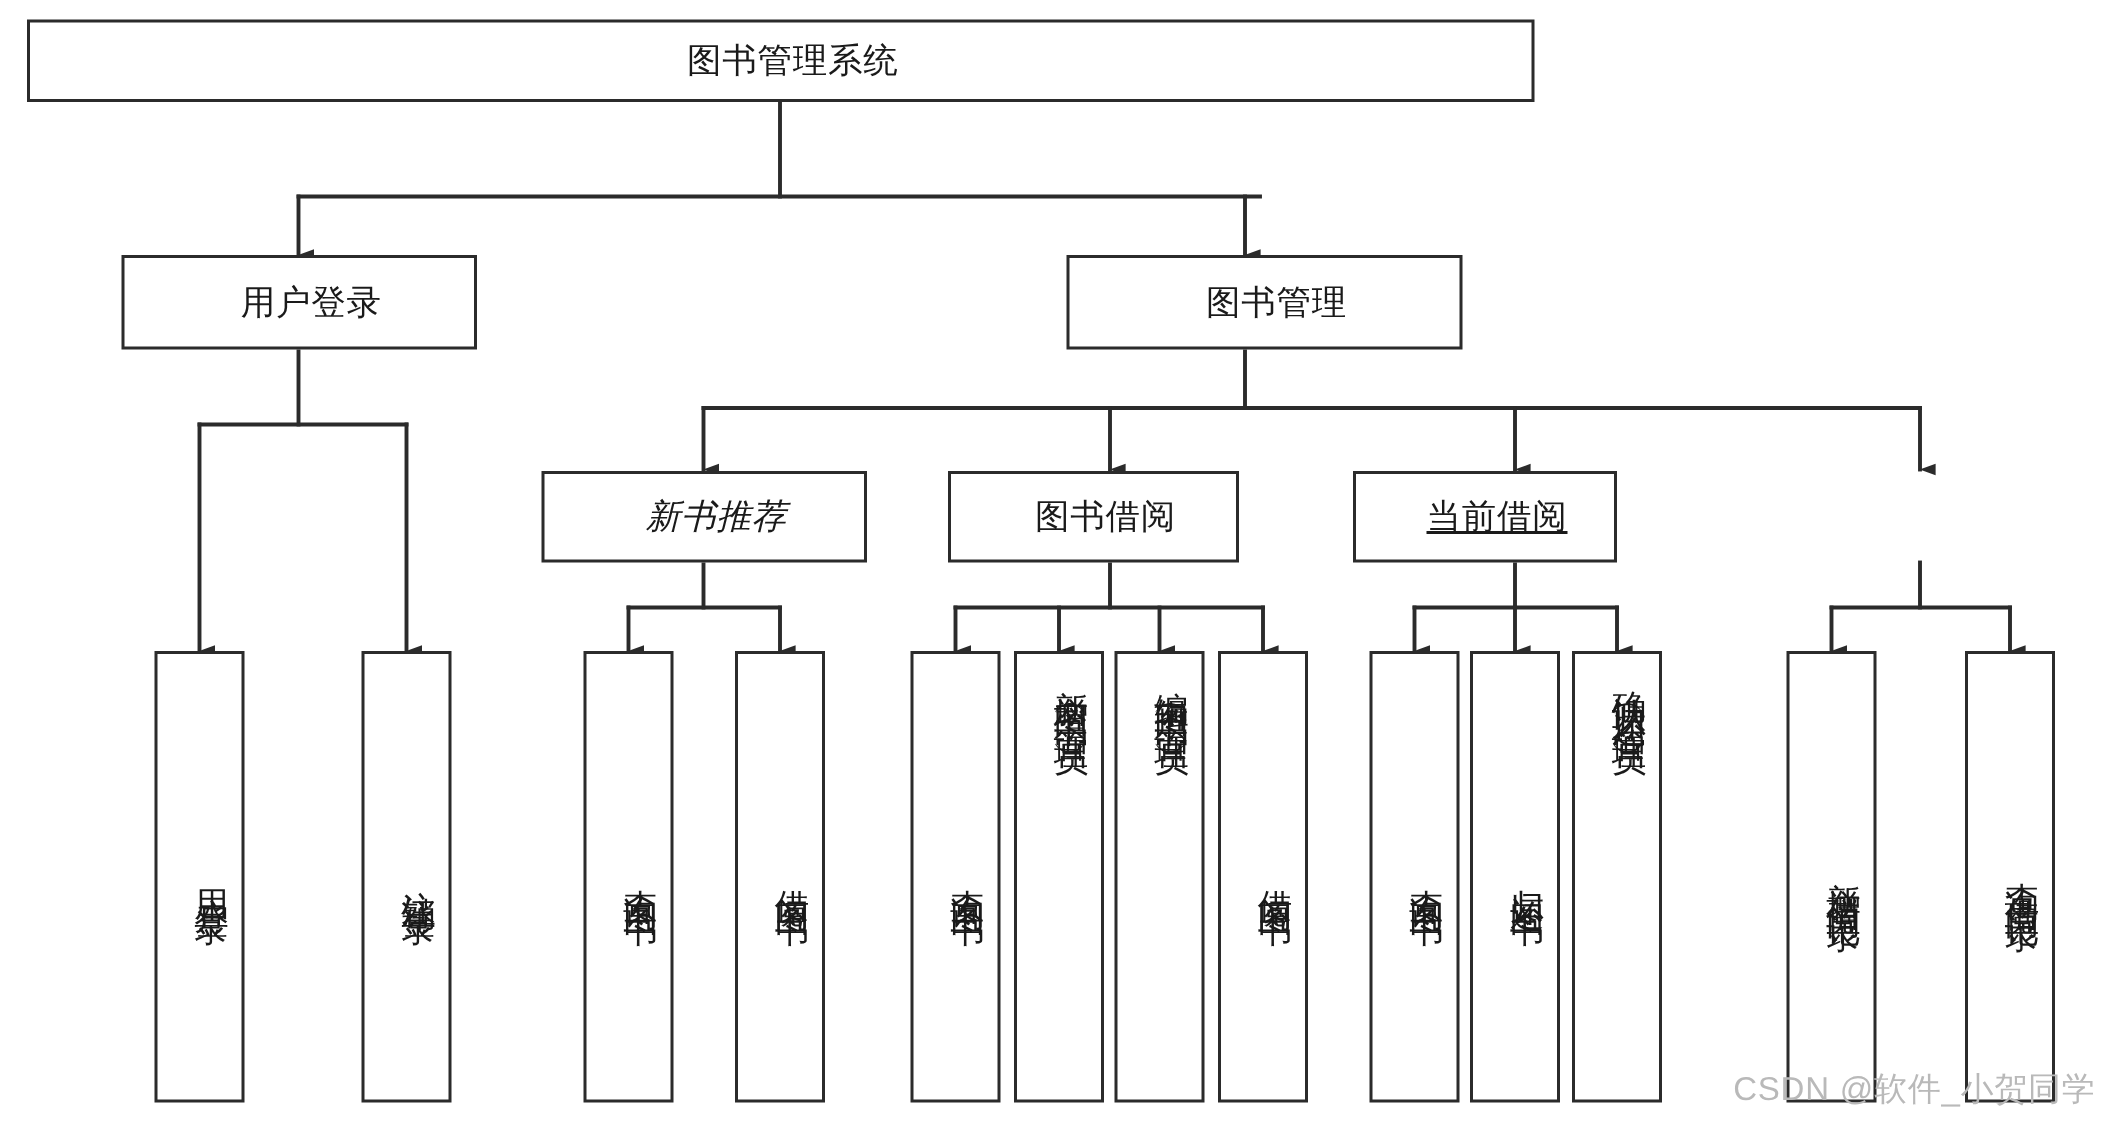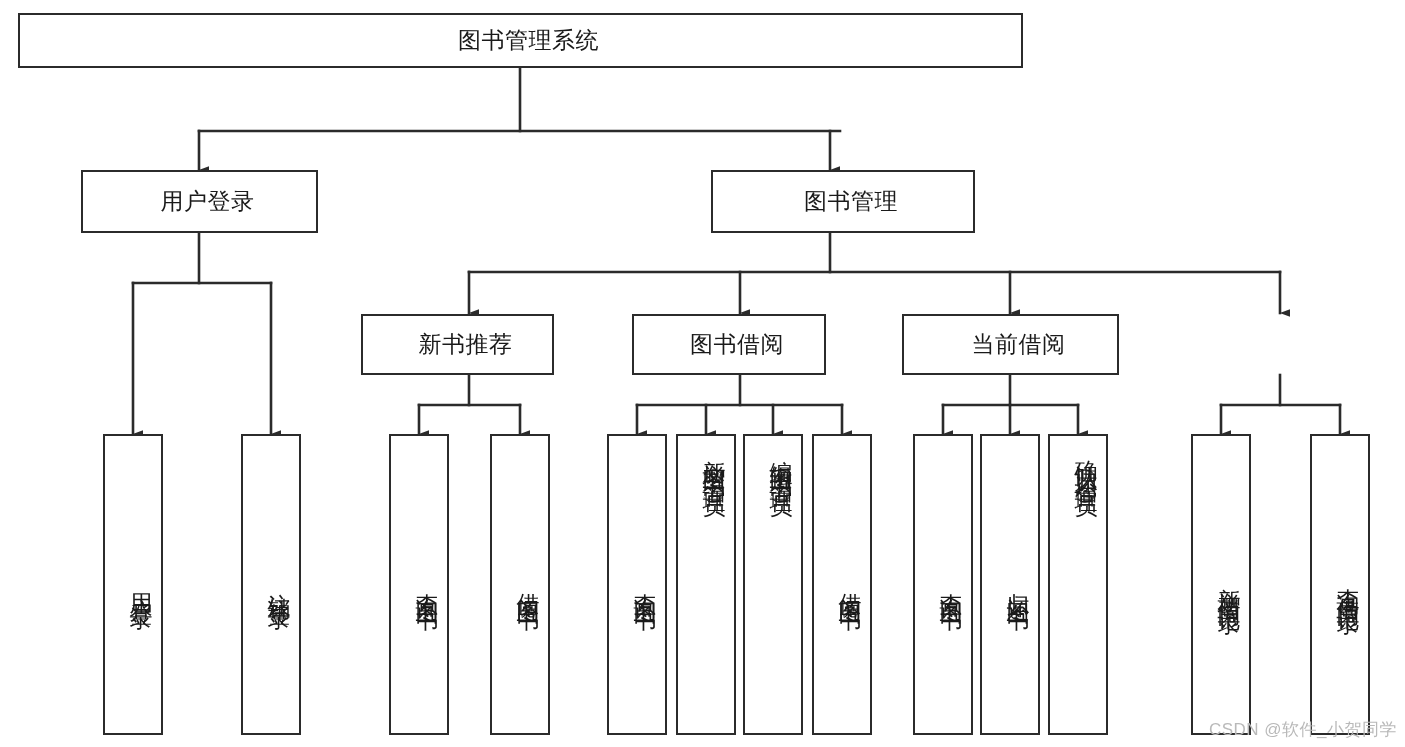--- a/index.html
+++ b/index.html
@@ -65,21 +65,21 @@
     white-space: nowrap;
   }
   .node.vert.v-mid {
     align-items: center;
     padding-top: 0;
   }
   #watermark {
     position: absolute;
     right: 8px;
     bottom: 6px;
-    font-size: 17px;
+    font-size: 22px;
     color: #b9b9b9;
     letter-spacing: 0.5px;
     z-index: 5;
     white-space: nowrap;
   }
 </style>
 </head>
 <body>
 
 <div id="diagram-root">
@@ -138,27 +138,27 @@
     <span class="node-label">图书管理系统</span>
   </div>
 
   <div class="node horiz" style="left:81px; top:170px; width:237px; height:63px;">
     <span class="node-label">用户登录</span>
   </div>
   <div class="node horiz" style="left:711px; top:170px; width:264px; height:63px;">
     <span class="node-label">图书管理</span>
   </div>
 
-  <div class="node horiz" style="left:361px; top:314px; width:193px; height:61px;">
+  <div class="node horiz" style="left:361px; top:314px; width:217px; height:61px;font-style:italic;">
     <span class="node-label">新书推荐</span>
   </div>
   <div class="node horiz" style="left:632px; top:314px; width:194px; height:61px;">
     <span class="node-label">图书借阅</span>
   </div>
-  <div class="node horiz" style="left:902px; top:314px; width:217px; height:61px;">
+  <div class="node horiz" style="left:902px; top:314px; width:176px; height:61px;text-decoration:underline;">
     <span class="node-label">当前借阅</span>
   </div>
 
   <div class="node vert v-mid" style="left:103px; top:434px; width:60px; height:301px;">
     <span class="node-label">用户登录</span>
   </div>
   <div class="node vert v-mid" style="left:241px; top:434px; width:60px; height:301px;">
     <span class="node-label">注销登录</span>
   </div>
 

